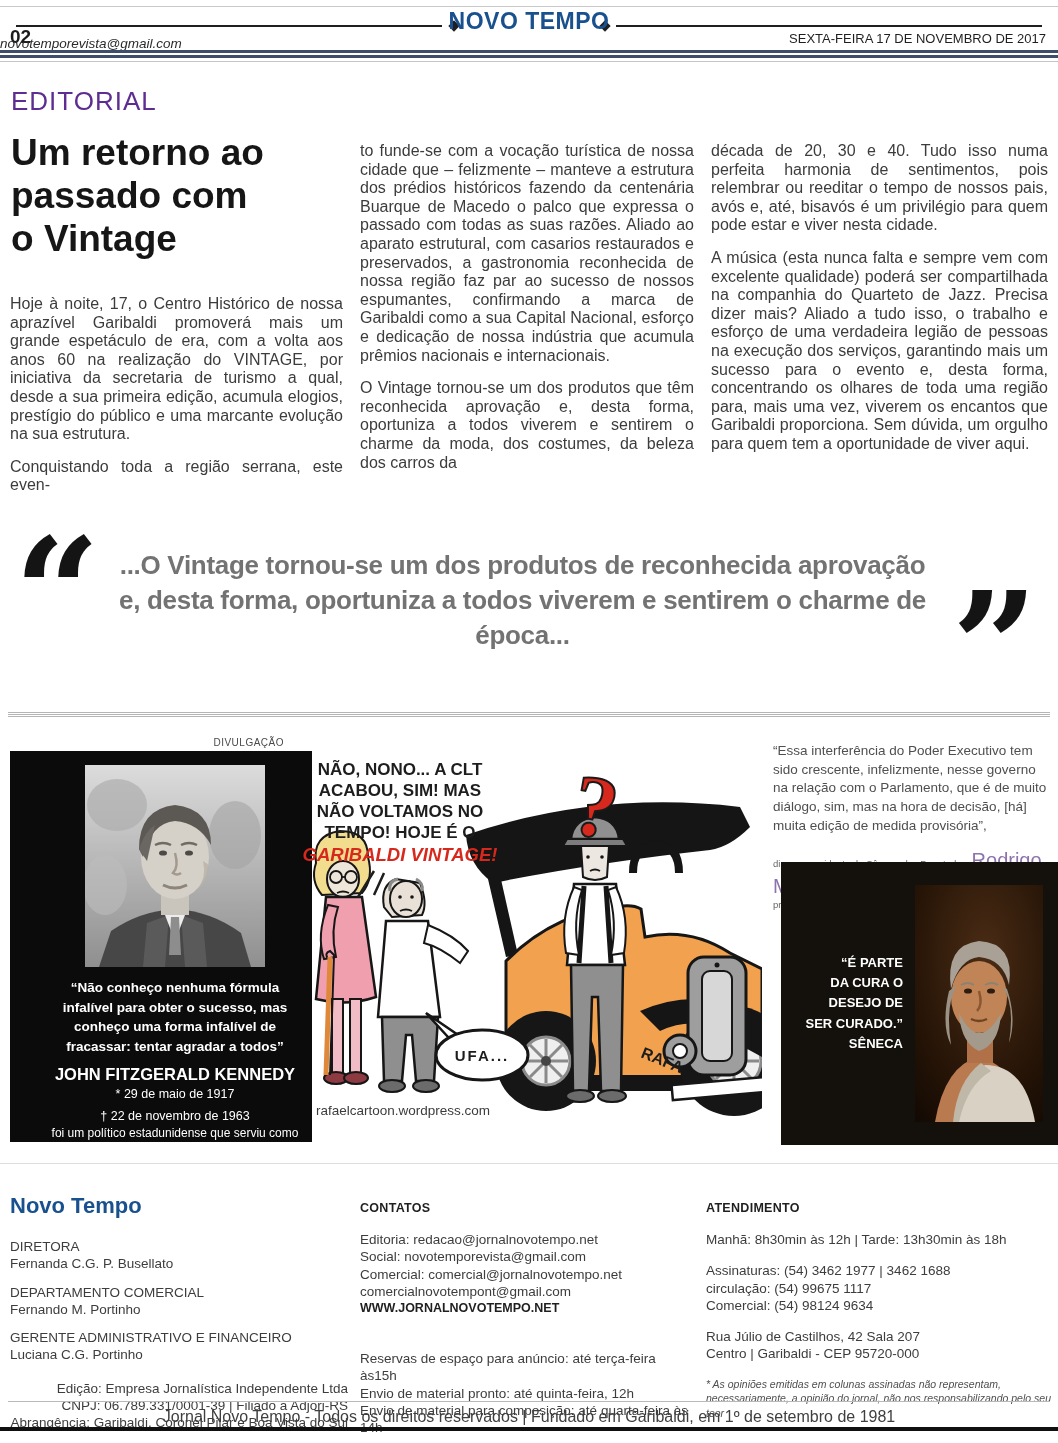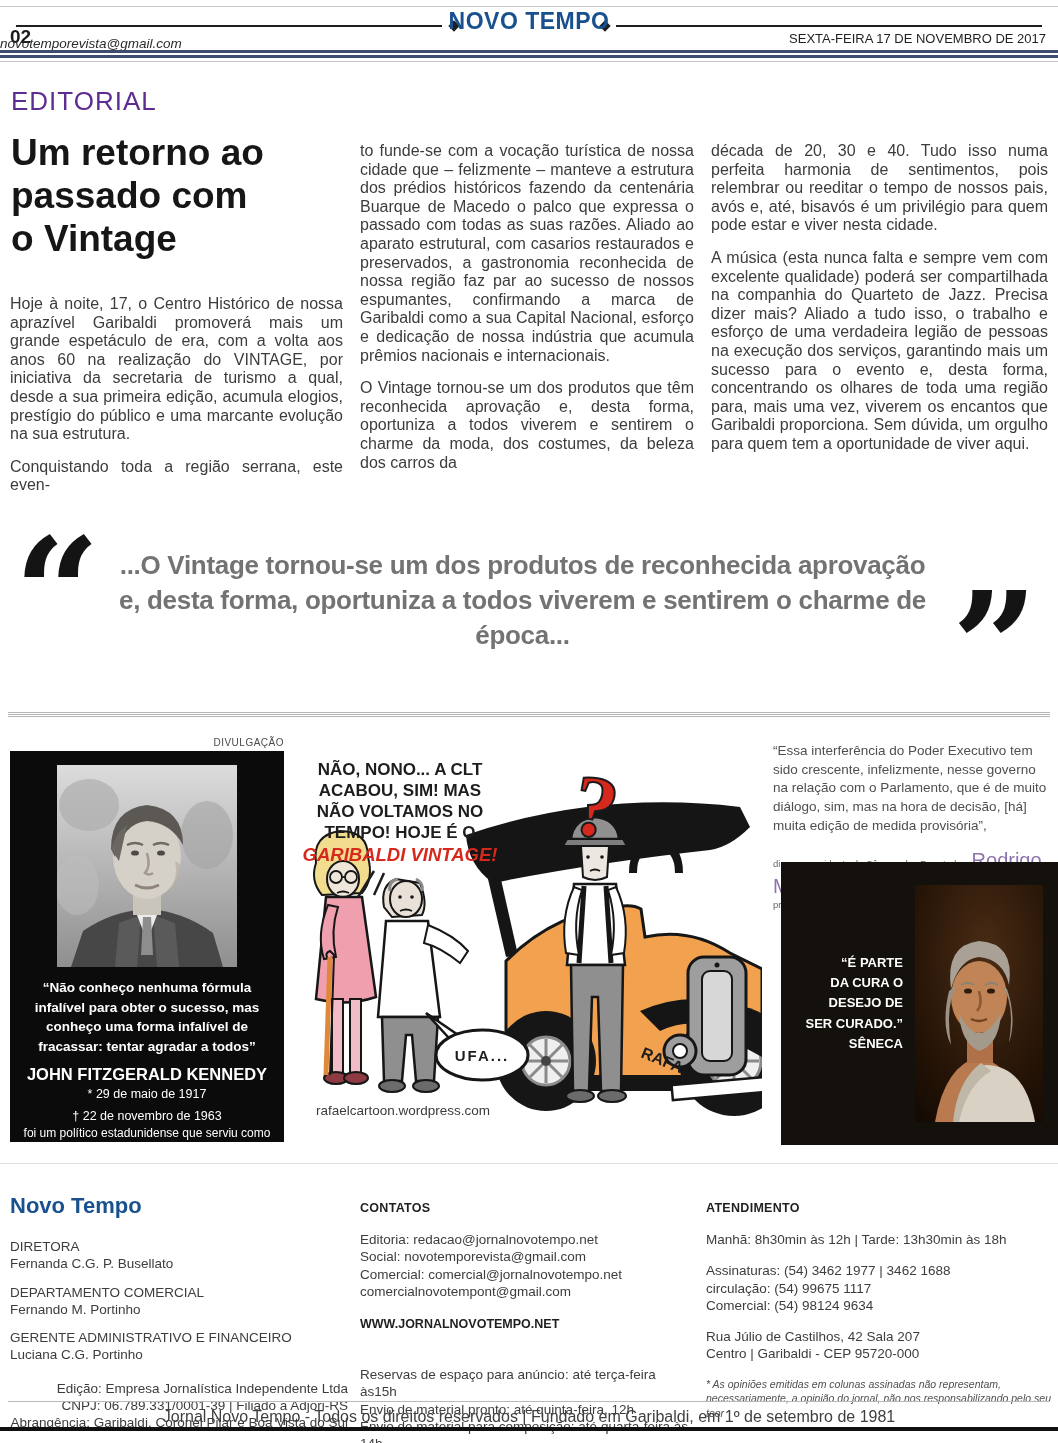--- a/index.html
+++ b/index.html
@@ -35,21 +35,21 @@
   .pq-open{top:532px;left:14px;}
   .pq-close{top:586px;right:20px;}
   .pq-text{top:548px;left:115px;width:815px;text-align:center;font-size:26px;line-height:35px;
            font-weight:bold;color:#737373;letter-spacing:-.3px;}
 
   .triple-rule{top:712px;left:8px;right:8px;height:5px;
       background:linear-gradient(to bottom,#b5b5b5 0 1px,#fff 1px 2px,#b5b5b5 2px 3px,#fff 3px 4px,#b5b5b5 4px 5px);}
 
   
   .divulgacao{top:737px;left:10px;width:274px;text-align:right;font-size:10px;color:#4a4a4a;letter-spacing:.5px;}
-  .jfk-panel{top:751px;left:10px;width:274px;height:391px;background:#0b0b0b;color:#ffffff;text-align:center;}
+  .jfk-panel{top:751px;left:10px;width:274px;height:391px;background:#0b0b0b;color:#ffffff;text-align:center;padding-left:28px;}
   .jfk-photo{display:block;margin:14px auto 0;}
   .jfk-quote{margin:11px 10px 0;font-size:13.5px;font-weight:bold;line-height:1.45;}
   .jfk-name{margin-top:9px;font-size:16.5px;font-weight:bold;}
   .jfk-birth{margin-top:3px;font-size:12.5px;}
   .jfk-death{margin-top:8px;font-size:12.5px;}
   .jfk-bio{margin:2px 9px 0;font-size:12px;line-height:1.38;}
 
   
   .cartoon{top:745px;left:288px;width:474px;height:385px;}
 
@@ -66,21 +66,21 @@
   .seneca-art{margin-left:12px;display:block;}
 
   
   .ft-hairline{top:1163px;left:0;right:0;height:1px;background:#dedede;}
   .ft{font-size:13.5px;color:#3d3d3d;line-height:1.28;}
   .ft-left{top:1192px;left:10px;width:338px;}
   .ft-brand{font-size:22px;font-weight:bold;color:#19518f;margin:0 0 18px 0;}
   .ft-group{margin-bottom:11px;}
   .ft-mid{top:1200px;left:360px;width:335px;}
   .ft-title{font-size:12.5px;font-weight:bold;color:#1f1f1f;margin:0 0 15px 0;letter-spacing:.3px;}
-  .ft-www{font-weight:bold;font-size:12.5px;margin-top:16px;color:#1f1f1f;}
+  .ft-www{font-weight:bold;font-size:12.5px;margin-top:0;color:#1f1f1f;}
   .ft-res{margin-top:34px;}
   .ft-right{top:1200px;left:706px;width:348px;}
   .ft-block{margin-bottom:14px;}
   .ft-disclaimer{font-size:10.5px;font-style:italic;color:#4f4f4f;line-height:1.4;margin-top:14px;}
 
   
   .bt-hairline{top:1401px;left:8px;right:8px;height:1px;background:#b9b9b9;}
   .bt-text{top:1408px;left:0;right:0;text-align:center;font-size:16px;color:#3f3f3f;}
   .bt-bar{top:1427px;left:0;right:0;height:4px;background:#101010;}
 </style>

